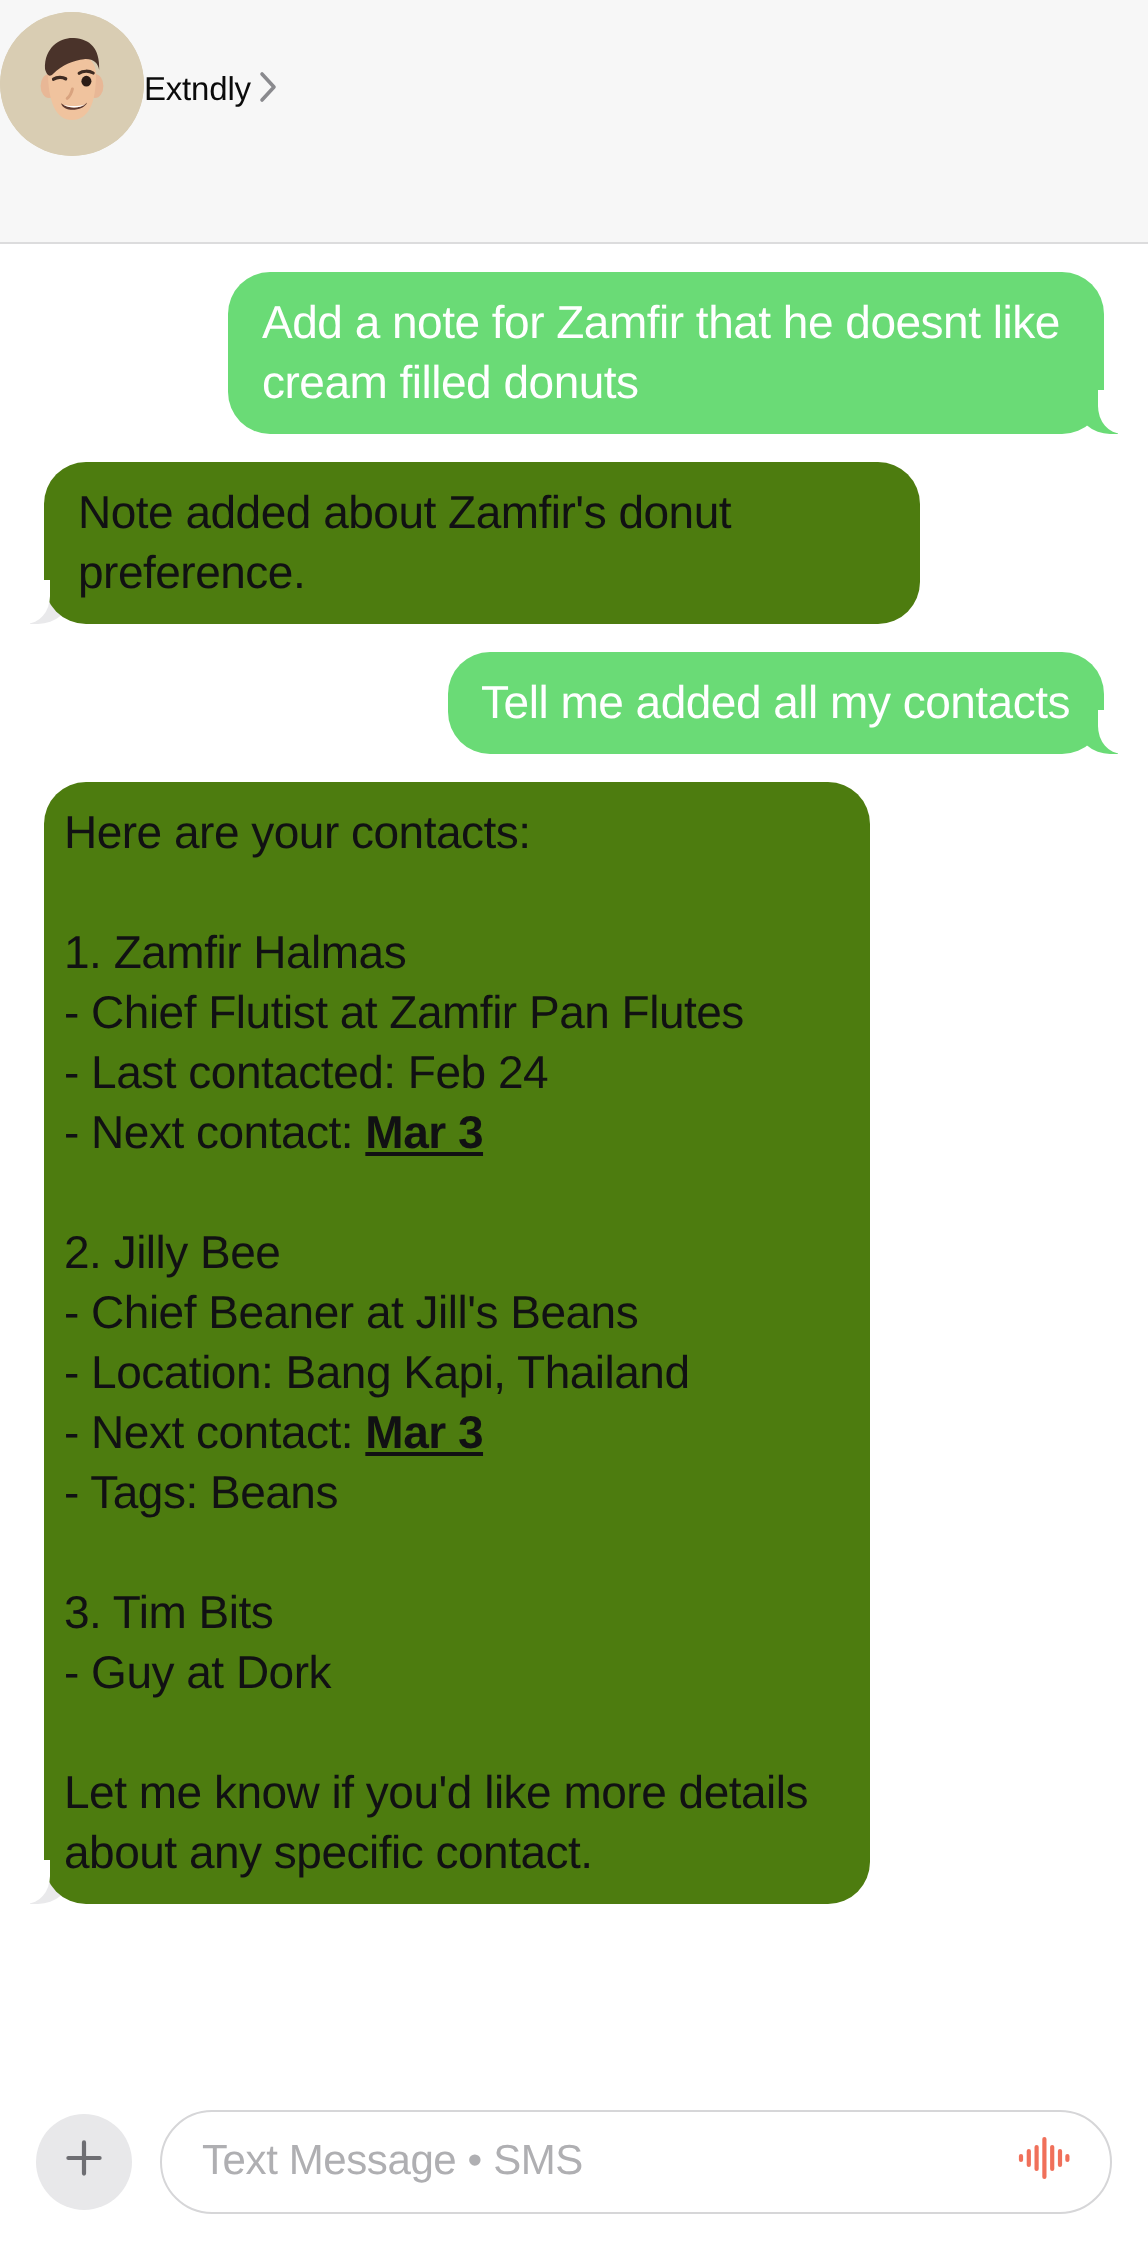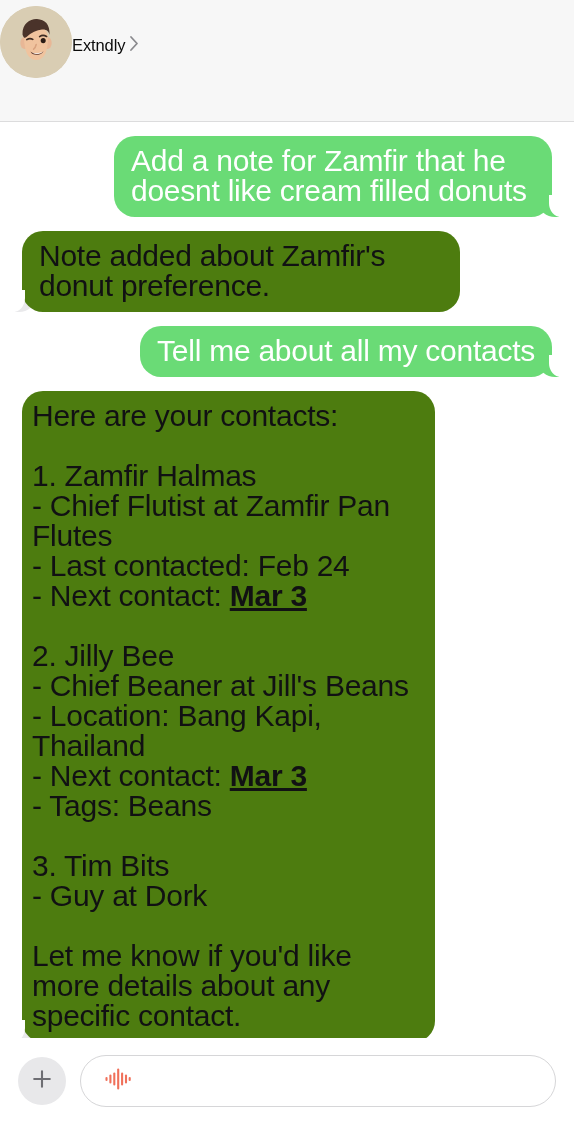--- a/index.html
+++ b/index.html
@@ -87,21 +87,21 @@
     margin-bottom: 14px;
   }
   .msg-row.out { justify-content: flex-end; }
   .msg-row.in  { justify-content: flex-start; }
 
   .bubble {
     position: relative;
     max-width: 404px;
     padding: 10px 17px 11px 17px;
     border-radius: 21px;
-    font-size: 30px;
+    font-size: 23px;
     line-height: 30px;
     letter-spacing: -0.25px;
     white-space: pre-wrap;
     word-wrap: break-word;
   }
   .bubble.out {
     background: #6ADB76;
     color: #FFFFFF;
     margin-right: 8px;
   }
@@ -261,40 +261,41 @@
 
   <div class="msg-row out">
     <div class="bubble out">Add a note for Zamfir that he doesnt like cream filled donuts</div>
   </div>
 
   <div class="msg-row in">
     <div class="bubble in">Note added about Zamfir's donut preference.</div>
   </div>
 
   <div class="msg-row out">
-    <div class="bubble out">Tell me about all my contacts</div>
+    <div class="bubble out">Tell me added all my contacts</div>
   </div>
 
   <div class="msg-row in">
     <div class="bubble in long" id="contacts-bubble">Here are your contacts:<br><br>1. Zamfir Halmas<br>- Chief Flutist at Zamfir Pan Flutes<br>- Last contacted: Feb 24<br>- Next contact: <span class="dl">Mar 3</span><br><br>2. Jilly Bee<br>- Chief Beaner at Jill's Beans<br>- Location: Bang Kapi, Thailand<br>- Next contact: <span class="dl">Mar 3</span><br>- Tags: Beans<br><br>3. Tim Bits<br>- Guy at Dork<br><br>Let me know if you'd like more details about any specific contact.</div>
   </div>
 
 </div>
 
 <div class="input-bar">
 
   <div class="plus-btn">
     <span>
       <svg width="24" height="24" viewBox="0 0 24 24">
         <path d="M12 4.2 V19.8 M4.2 12 H19.8" stroke="#6E6E73" stroke-width="2.1" stroke-linecap="round"></path>
       </svg>
     </span>
   </div>
 
   <div class="compose">
+    <span class="compose-placeholder">Text Message • SMS</span>
     <span class="wave-btn">
       <span>
         <svg width="28" height="26" viewBox="0 0 28 26">
           <g stroke="#F0705A" stroke-width="2.1" stroke-linecap="round">
             <path d="M2.5 12 V14"></path>
             <path d="M6.4 9.5 V16.5"></path>
             <path d="M10.3 7.5 V18.5"></path>
             <path d="M14.2 3.5 V22.5"></path>
             <path d="M18.1 7.5 V18.5"></path>
             <path d="M22 9.5 V16.5"></path>

